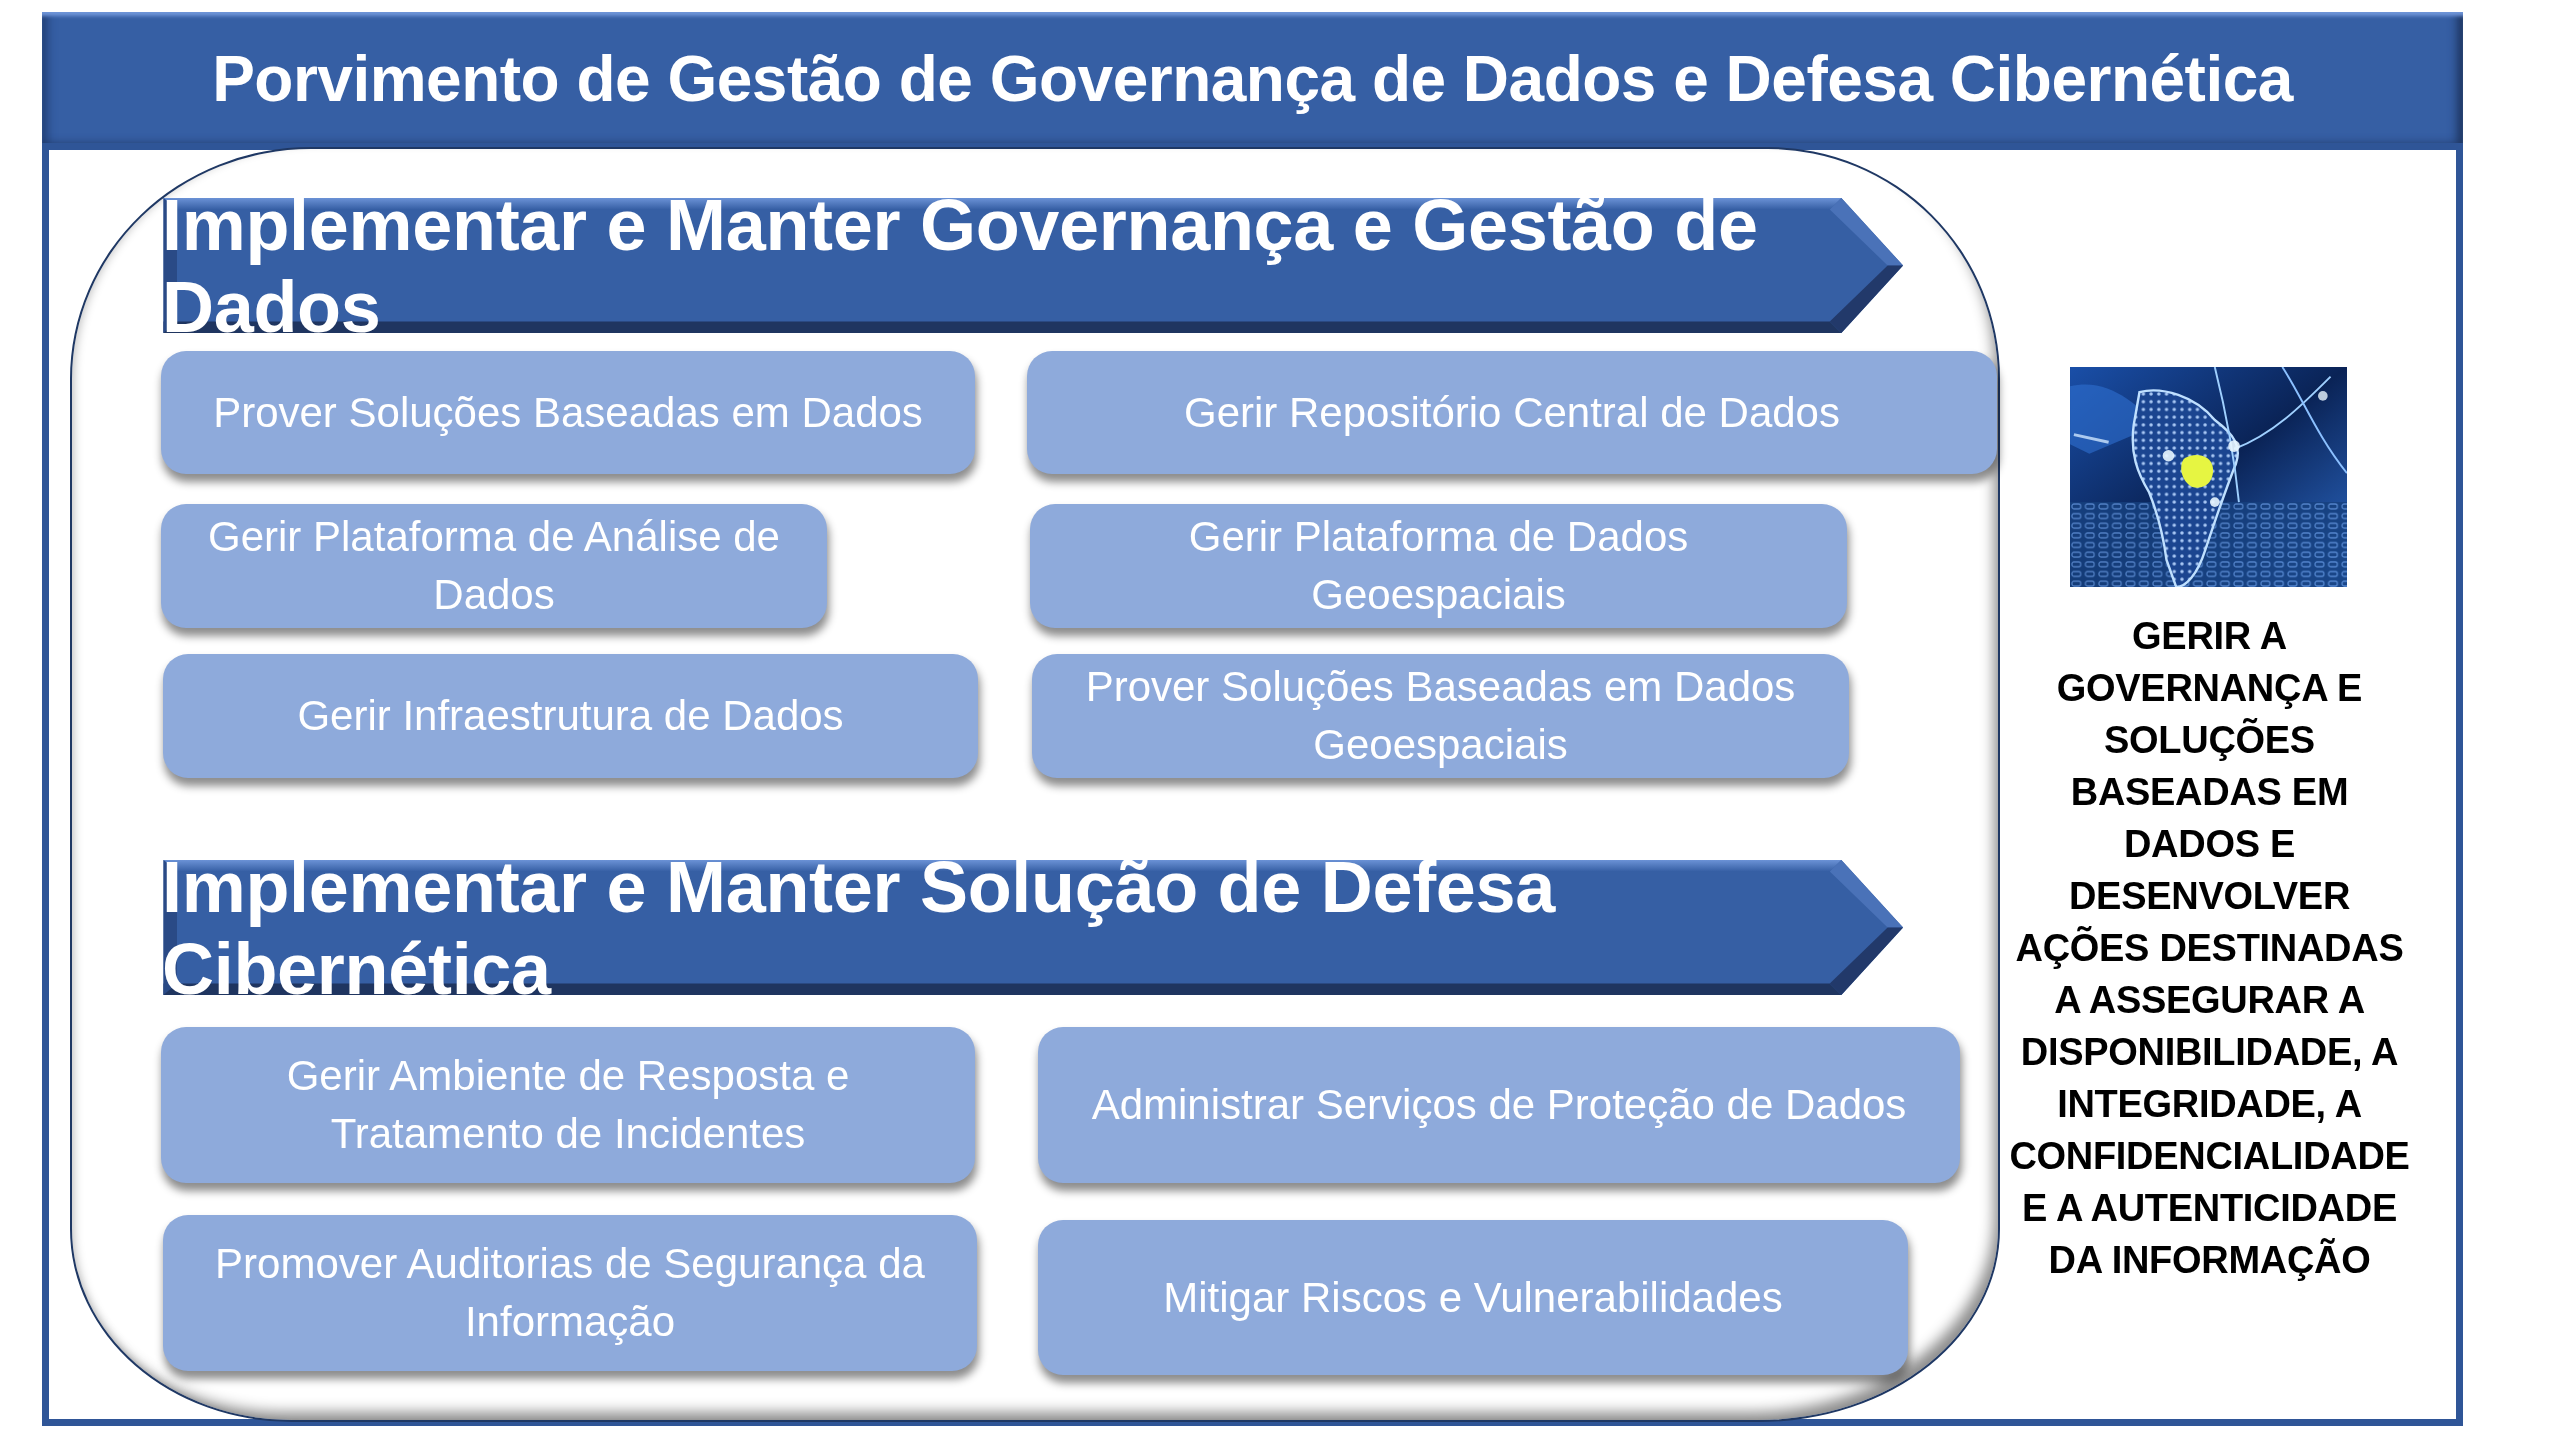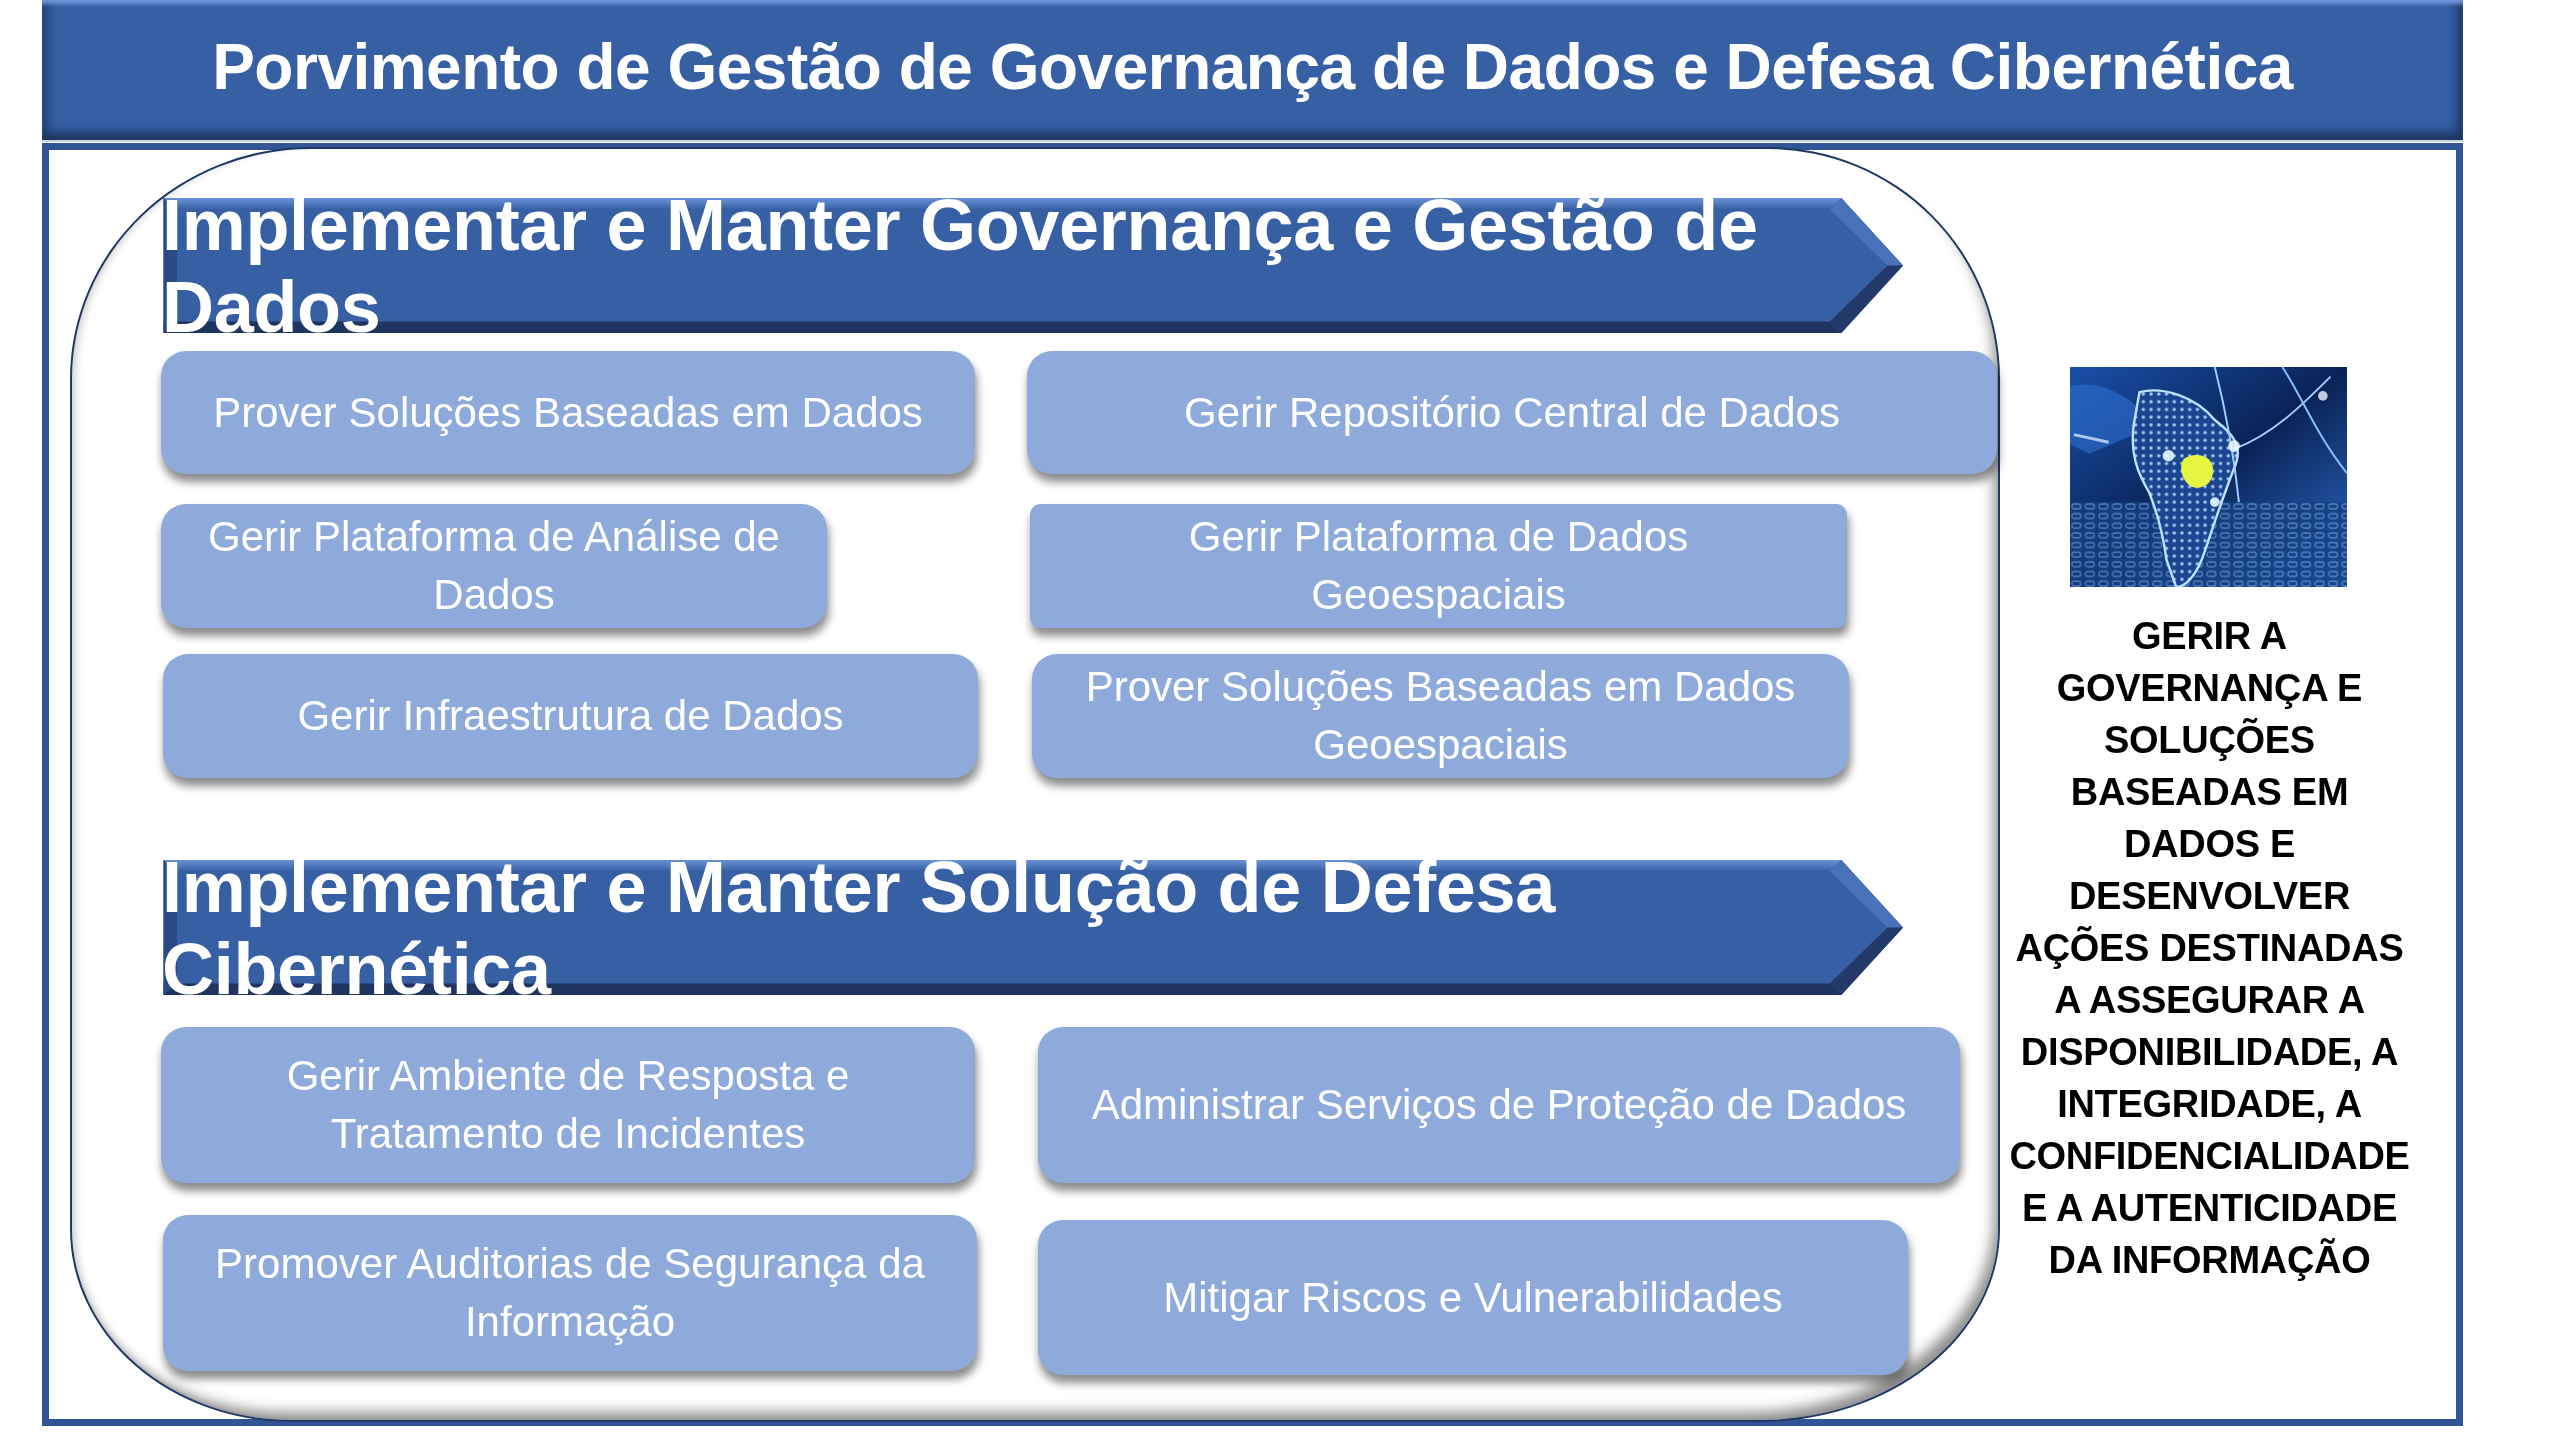--- a/index.html
+++ b/index.html
@@ -2,21 +2,21 @@
 <html><head>
 <meta charset="utf-8">
 <style>
   html, body { margin: 0; padding: 0; }
   body {
     width: 2576px; height: 1449px; position: relative; overflow: hidden;
     background: #ffffff;
     font-family: "Liberation Sans", "DejaVu Sans", sans-serif;
   }
   .header {
-    position: absolute; left: 42px; top: 0; width: 2421px; height: 140px;
+    position: absolute; left: 42px; top: 12px; width: 2421px; height: 140px;
     background: #365fa4;
     box-shadow: inset 0 5.8px 3.9px -1.9px #6f95d8, inset 0 -13.5px 9.7px -5.8px #1f3560,
                 inset 13.5px 0 9.7px -7.7px #24417a, inset -13.5px 0 9.7px -7.7px #1f3560;
     display: flex; align-items: center; justify-content: center;
     border-bottom: 2.9px solid #c5d3ec;
   }
   .header-title {
     color: #ffffff; font-weight: bold; font-size: 64px; letter-spacing: -0.5px;
     margin-top: -5.8px;
   }
@@ -85,21 +85,21 @@
     <polygon points="1740,0 1804,70 1788,70 1728,12" fill="#4a72b8"></polygon>
     <polygon points="1788,70 1804,70 1740,140 1728,128" fill="#22396a"></polygon>
     <polygon points="0,0 14,12 14,128 0,140" fill="#2a4a86"></polygon>
   </svg>
   <div class="banner-label">Implementar e Manter Governança e Gestão de Dados</div>
 </div>
 
 <div class="box" style="left:161px; top:351px; width:814px; height:123px;">Prover Soluções Baseadas em Dados</div>
 <div class="box" style="left:1027px; top:351px; width:970px; height:123px;">Gerir Repositório Central de Dados</div>
 <div class="box" style="left:161px; top:504px; width:666px; height:124px;">Gerir Plataforma de Análise de Dados</div>
-<div class="box" style="left:1030px; top:504px; width:817px; height:124px; padding:0 106px;border-radius:11px;">Gerir Plataforma de Dados Geoespaciais</div>
+<div class="box" style="left:1030px; top:504px; width:817px; height:124px; padding:0 106px;">Gerir Plataforma de Dados Geoespaciais</div>
 <div class="box" style="left:163px; top:654px; width:815px; height:124px;text-align:center;">Gerir Infraestrutura de Dados</div>
 <div class="box" style="left:1032px; top:654px; width:817px; height:124px; padding:0 39px;">Prover Soluções Baseadas em Dados Geoespaciais</div>
 
 <div class="banner banner2">
   <svg width="1758" height="135" viewBox="0 0 1820 140">
     <defs>
       <linearGradient id="bgTop2" x1="0" y1="0" x2="0" y2="1">
         <stop offset="0" stop-color="#6b92d6"></stop>
         <stop offset="1" stop-color="#365fa4"></stop>
       </linearGradient>

